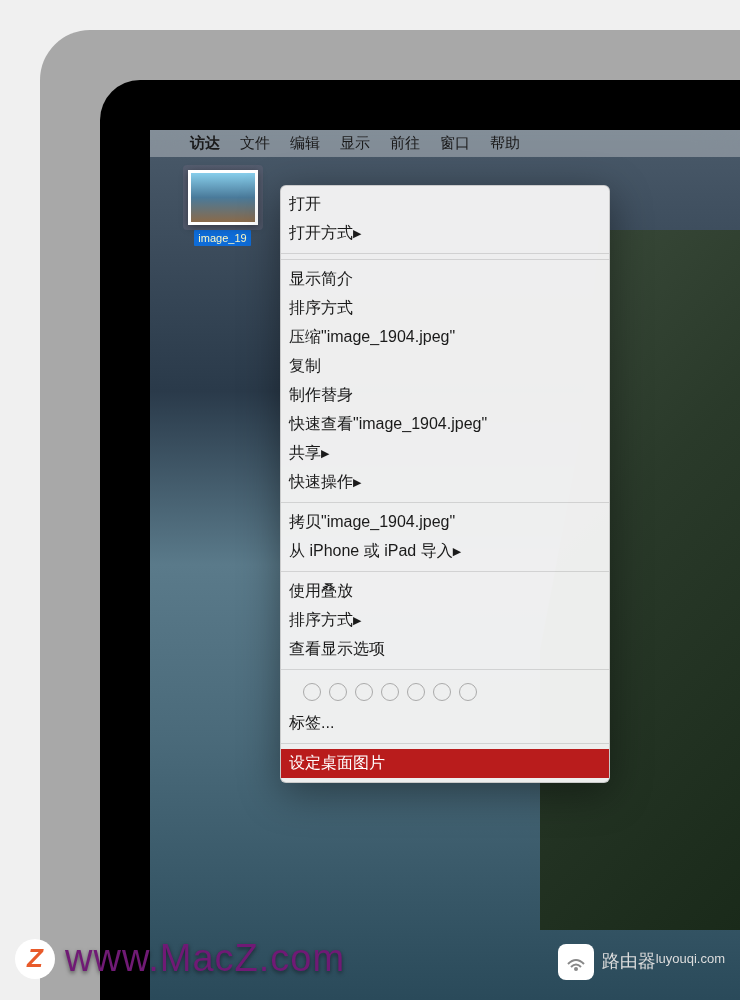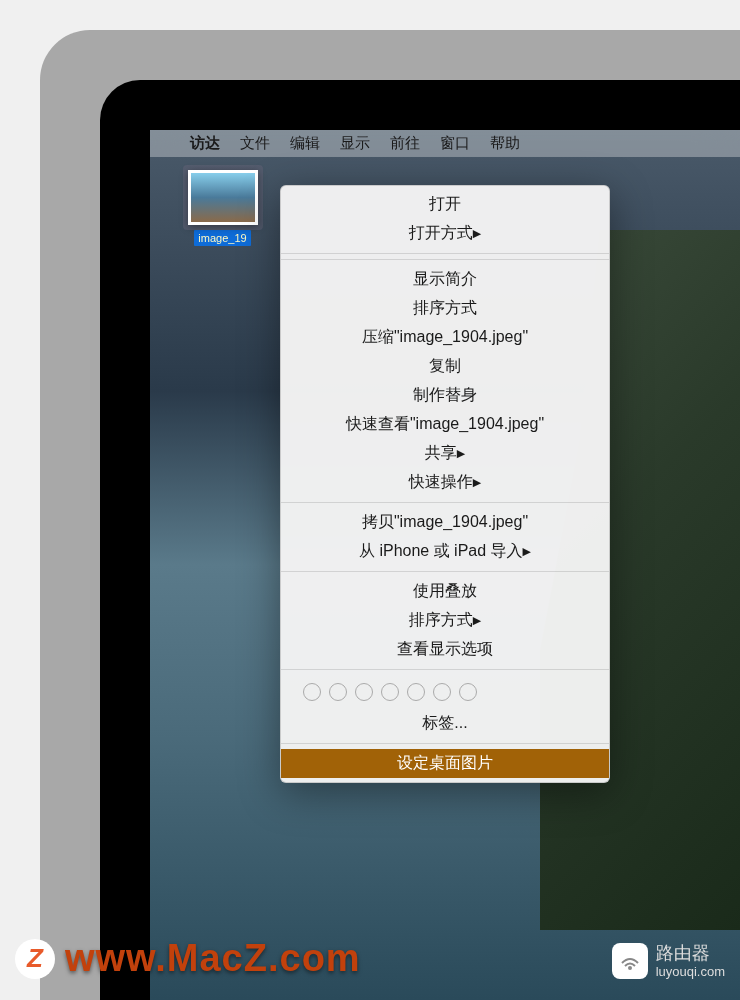--- a/index.html
+++ b/index.html
@@ -122,27 +122,27 @@
       border: 1px solid rgba(0,0,0,0.15);
       border-radius: 6px;
       box-shadow: 0 10px 40px rgba(0,0,0,0.4);
       padding: 4px 0;
       z-index: 20;
       font-size: 16px;
     }
     .menu-item {
       padding: 4px 8px;
       display: flex;
-      justify-content: center;
+      justify-content: flex-start;
       align-items: center;
       cursor: default;
       color: #1a1a1a;
     }
     .menu-item.selected {
-      background: #a16207;
+      background: #b91c1c;
       color: white;
     }
     .menu-divider {
       height: 1px;
       background: rgba(0,0,0,0.12);
       margin: 5px 0;
     }
     .submenu-arrow {
       font-size: 11px;
     }
@@ -173,23 +173,23 @@
       border-radius: 50%;
       display: flex;
       align-items: center;
       justify-content: center;
       font-size: 26px;
       font-weight: bold;
       color: #e85a2a;
       font-style: italic;
     }
     .watermark-text {
-      color: #c2410c;
+      color: #701a75;
       font-size: 38px;
-      font-weight: 700;
+      font-weight: 400;
       letter-spacing: 1px;
       text-shadow: 0 2px 4px rgba(0,0,0,0.5);
       text-align: center;
     }
     .watermark-right {
       position: absolute;
       bottom: 20px;
       right: 15px;
       display: flex;
       align-items: center;
@@ -201,21 +201,20 @@
       width: 36px;
       height: 36px;
       background: #fff;
       border-radius: 8px;
       display: flex;
       align-items: center;
       justify-content: center;
     }
     .router-text {
       display: flex;
-      flex-direction: column;
       font-size: 13px;
       line-height: 1.2;
     }
     .router-title {
       font-size: 18px;
       font-weight: 500;
     }
   </style>
 </head>
 <body>

